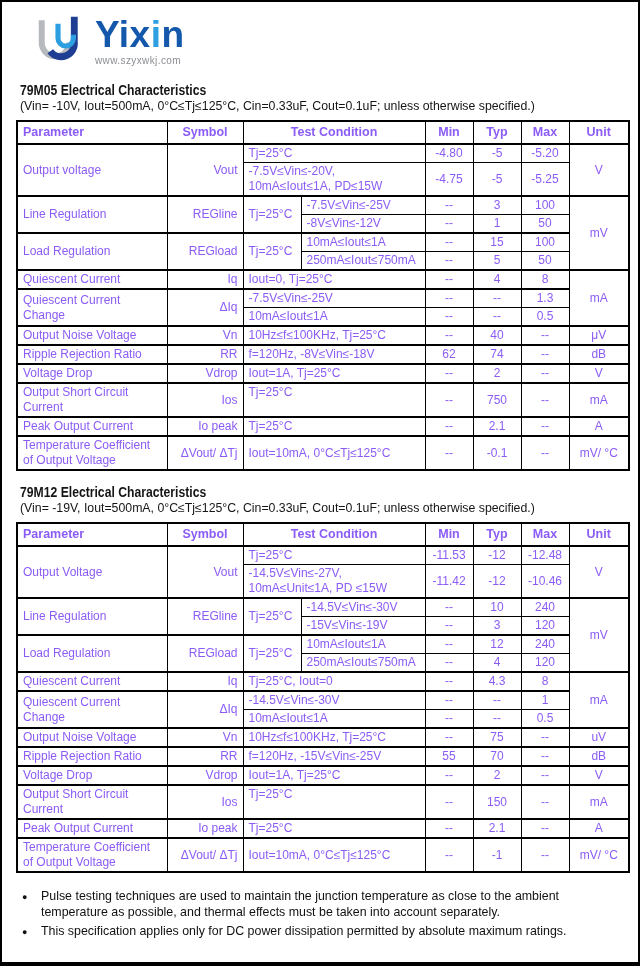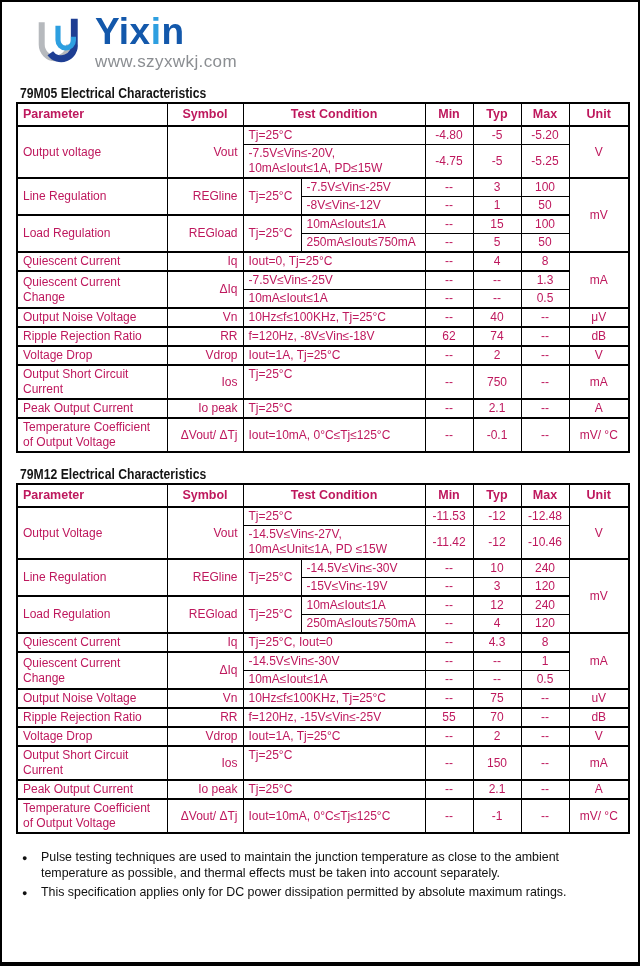--- a/index.html
+++ b/index.html
@@ -9,31 +9,31 @@
     font-family:"Liberation Sans", sans-serif; color:#111; overflow:hidden;
   }
   
   .header { padding:9px 0 0 32px; }
   .logo { display:flex; align-items:center; }
   .logo svg { display:block; }
   .brand-block { margin-left:13px; padding-top:2px; }
   .brand { font-size:37px; font-weight:bold; line-height:38px; letter-spacing:0.5px; }
   .b-dark  { color:#1358ab; }
   .b-light { color:#2e9fe0; }
-  .url { color:#8b8e92; font-size:17px; margin-top:1px; letter-spacing:0.4px; }
+  .url { color:#8b8e92; font-size:10px; margin-top:1px; letter-spacing:0.4px; }
   
   .section-title {
     margin:13px 0 1px 18px; font-size:14.5px; font-weight:bold; color:#151515;
     transform:scaleX(0.84); transform-origin:0 50%; white-space:nowrap;
   }
   .section-sub { margin:0 0 7px 18px; font-size:12.3px; color:#151515; }
   
   table {
     border-collapse:collapse; margin-left:14px; width:612px;
-    table-layout:fixed; border:2px solid #000; font-size:12px; color:#be185d;
+    table-layout:fixed; border:2px solid #000; font-size:12px; color:#8b5cf6;
   }
   th, td { border:1px solid #000; padding:1px 5px; line-height:15px; vertical-align:middle; overflow:hidden; }
   th { font-size:12.5px; padding:3px 5px; border-bottom-width:2px; text-align:center; }
   th.left { text-align:left; }
   td.param { text-align:left; }
   td.sym   { text-align:right; }
   td.cond  { text-align:left; }
   td.num   { text-align:center; }
   td.unit  { text-align:center; }
   td.top   { vertical-align:top; }
@@ -60,20 +60,21 @@
       </span>
       <div class="brand-block">
         <div class="brand"><span class="b-dark">Yix</span><span class="b-light">i</span><span class="b-dark">n</span></div>
         <div class="url">www.szyxwkj.com</div>
       </div>
     </div>
   </div>
 
   <div>
     <div class="section-title">79M05 Electrical Characteristics</div>
+    <div class="section-sub">(Vin= -10V, Iout=500mA, 0°C≤Tj≤125°C, Cin=0.33uF, Cout=0.1uF; unless otherwise specified.)</div>
     <table>
       <colgroup>
         <col style="width:150px">
           <col style="width:76px">
           <col style="width:58px">
           <col style="width:124px">
         <col style="width:48px">
           <col style="width:48px">
           <col style="width:48px">
           <col style="width:60px">
@@ -214,20 +215,21 @@
           <td class="num">-0.1</td>
           <td class="num">--</td>
           <td class="unit">mV/ °C</td>
         </tr>
       </tbody>
     </table>
   </div>
 
   <div>
     <div class="section-title">79M12 Electrical Characteristics</div>
+    <div class="section-sub">(Vin= -19V, Iout=500mA, 0°C≤Tj≤125°C, Cin=0.33uF, Cout=0.1uF; unless otherwise specified.)</div>
     <table>
       <colgroup>
         <col style="width:150px">
           <col style="width:76px">
           <col style="width:58px">
           <col style="width:124px">
         <col style="width:48px">
           <col style="width:48px">
           <col style="width:48px">
           <col style="width:60px">

